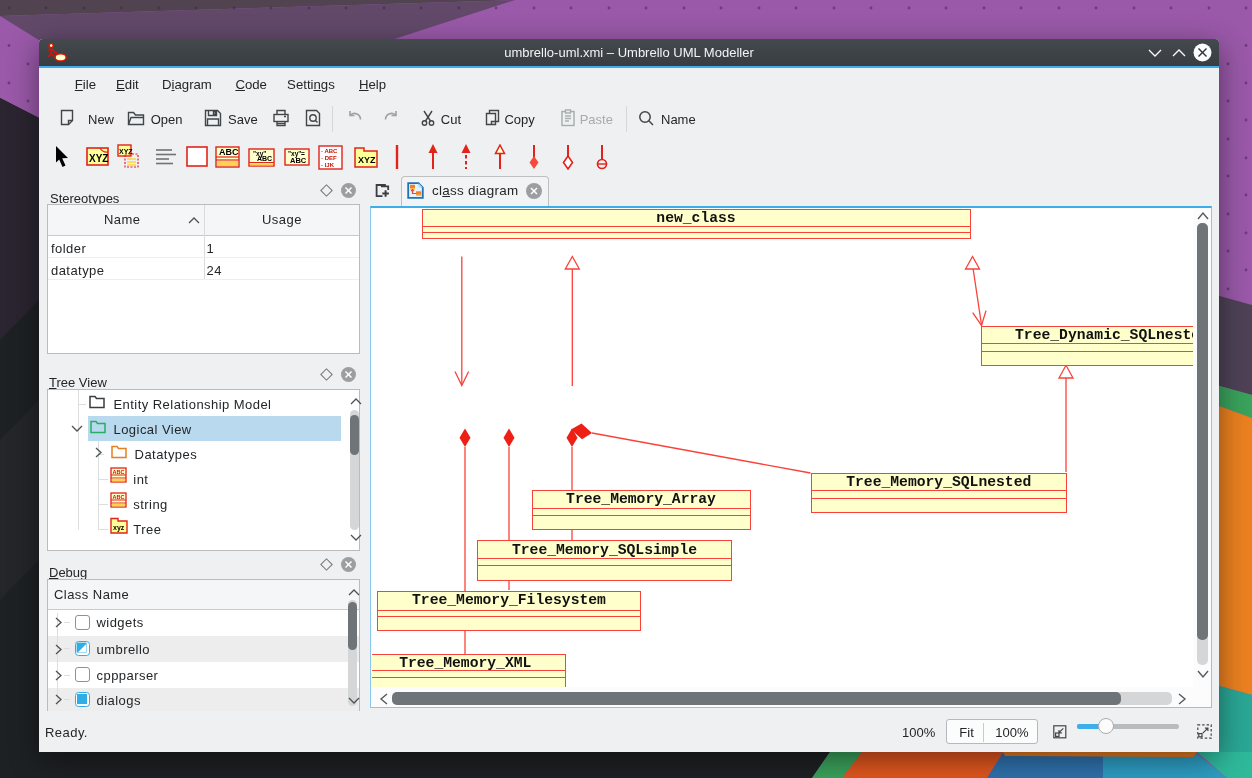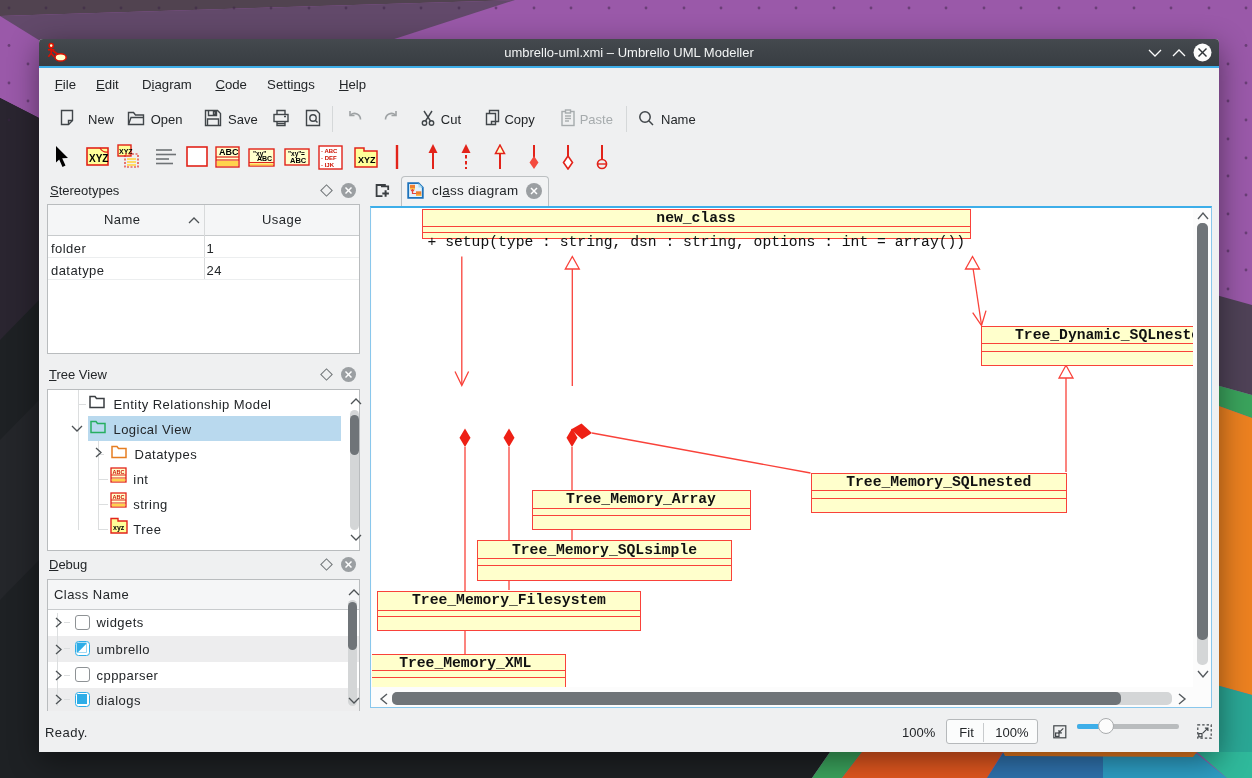--- a/index.html
+++ b/index.html
@@ -3,28 +3,28 @@
 <style>
 html,body{margin:0;padding:0;}
 body{width:1252px;height:778px;overflow:hidden;position:relative;font-family:"Liberation Sans",sans-serif;}
 .abs{position:absolute;}
 #wall{position:absolute;left:0;top:0;z-index:0;}
 #win{position:absolute;left:39px;top:39px;width:1180px;height:713px;background:#eff0f1;z-index:2;border-radius:4px 4px 0 0;box-shadow:0 8px 30px rgba(0,0,0,.45);}
 #titlebar{position:absolute;left:0;top:0;width:1180px;height:27px;background:linear-gradient(#44494e,#383d42);border-radius:4px 4px 0 0;}
 #titlebar .title{position:absolute;left:0;top:0;width:100%;text-align:center;line-height:27px;color:#f2f4f4;font-size:13px;}
 #blueline{position:absolute;left:0;top:27px;width:1180px;height:2px;background:#3daee9;}
 #menubar{position:absolute;left:0;top:29px;width:1180px;height:33px;color:#232629;font-size:13.2px;}
-#menubar span{position:absolute;top:9px;}
+#menubar span{position:absolute;top:9px;margin-left:20px;}
 #toolbar1{position:absolute;left:0;top:62px;width:1180px;height:37px;font-size:13px;color:#232629;}
 #toolbar2{position:absolute;left:0;top:99px;width:1180px;height:38px;}
 .tbtxt{position:absolute;top:11px;}
 .graytxt{color:#a6abad;}
 .sep{position:absolute;top:5px;width:1px;height:26px;background:#d5d8d9;}
 
-.dtitle{position:absolute;font-size:13px;color:#232629;}
+.dtitle{position:absolute;font-size:13px;color:#232629;margin-top:8px;}
 .dframe{position:absolute;left:8px;width:313px;background:#fff;border:1px solid #b9bcbe;box-sizing:border-box;}
 .float{position:absolute;width:9px;height:9px;border:1.3px solid #6e7376;transform:rotate(45deg);box-sizing:border-box;}
 .xbtn{position:absolute;width:15px;height:15px;border-radius:50%;background:#9b9fa2;}
 .xbtn svg{position:absolute;left:0;top:0;}
 .hdr{background:#f5f6f7;}
 .trow{position:absolute;font-size:13px;color:#232629;letter-spacing:0.45px;}
 .chev{stroke:#4d5255;stroke-width:1.3;fill:none;}
 
 #statusbar{position:absolute;left:0;top:673px;width:1180px;height:40px;font-size:13px;color:#232629;text-decoration:underline;}
 #tab{position:absolute;left:361.5px;top:137px;width:148px;height:30px;background:#f2f3f4;border:1px solid #bcc0c2;border-bottom:none;border-radius:4px 4px 0 0;box-sizing:border-box;}
@@ -541,21 +541,20 @@
         <polygon points="199,221.5 209.5,215.5 220,225 210,231.3"></polygon>
         <polygon points="93,220.6 87.5,229.8 93,239 98.5,229.8"></polygon>
         <polygon points="137,220.6 131.5,229.8 137,239 142.5,229.8"></polygon>
         <polygon points="200,220.6 194.5,229.8 200,239 205.5,229.8"></polygon>
       </g>
     </svg>
     <div class="ubox" style="left:49.5px;top:0.5px;width:549px;height:30px">
       <div class="t" style="top:0px">new_class</div>
       <div class="uline" style="top:16.5px"></div>
         <div class="uline" style="top:22px"></div>
-      <div class="mono abs" style="left:5px;top:24px">+ setup(type : string, dsn : string, options : int = array())</div>
     </div>
     <div class="ubox" style="left:609px;top:118px;width:262px;height:39.5px">
       <div class="t" style="top:0px">Tree_Dynamic_SQLnested</div>
       <div class="uline" style="top:16px"></div>
         <div class="uline" style="top:23.5px"></div>
     </div>
     <div class="ubox" style="left:159.5px;top:282px;width:219px;height:39.5px">
       <div class="t" style="top:0px">Tree_Memory_Array</div>
       <div class="uline" style="top:16.5px"></div>
         <div class="uline" style="top:23.5px"></div>

